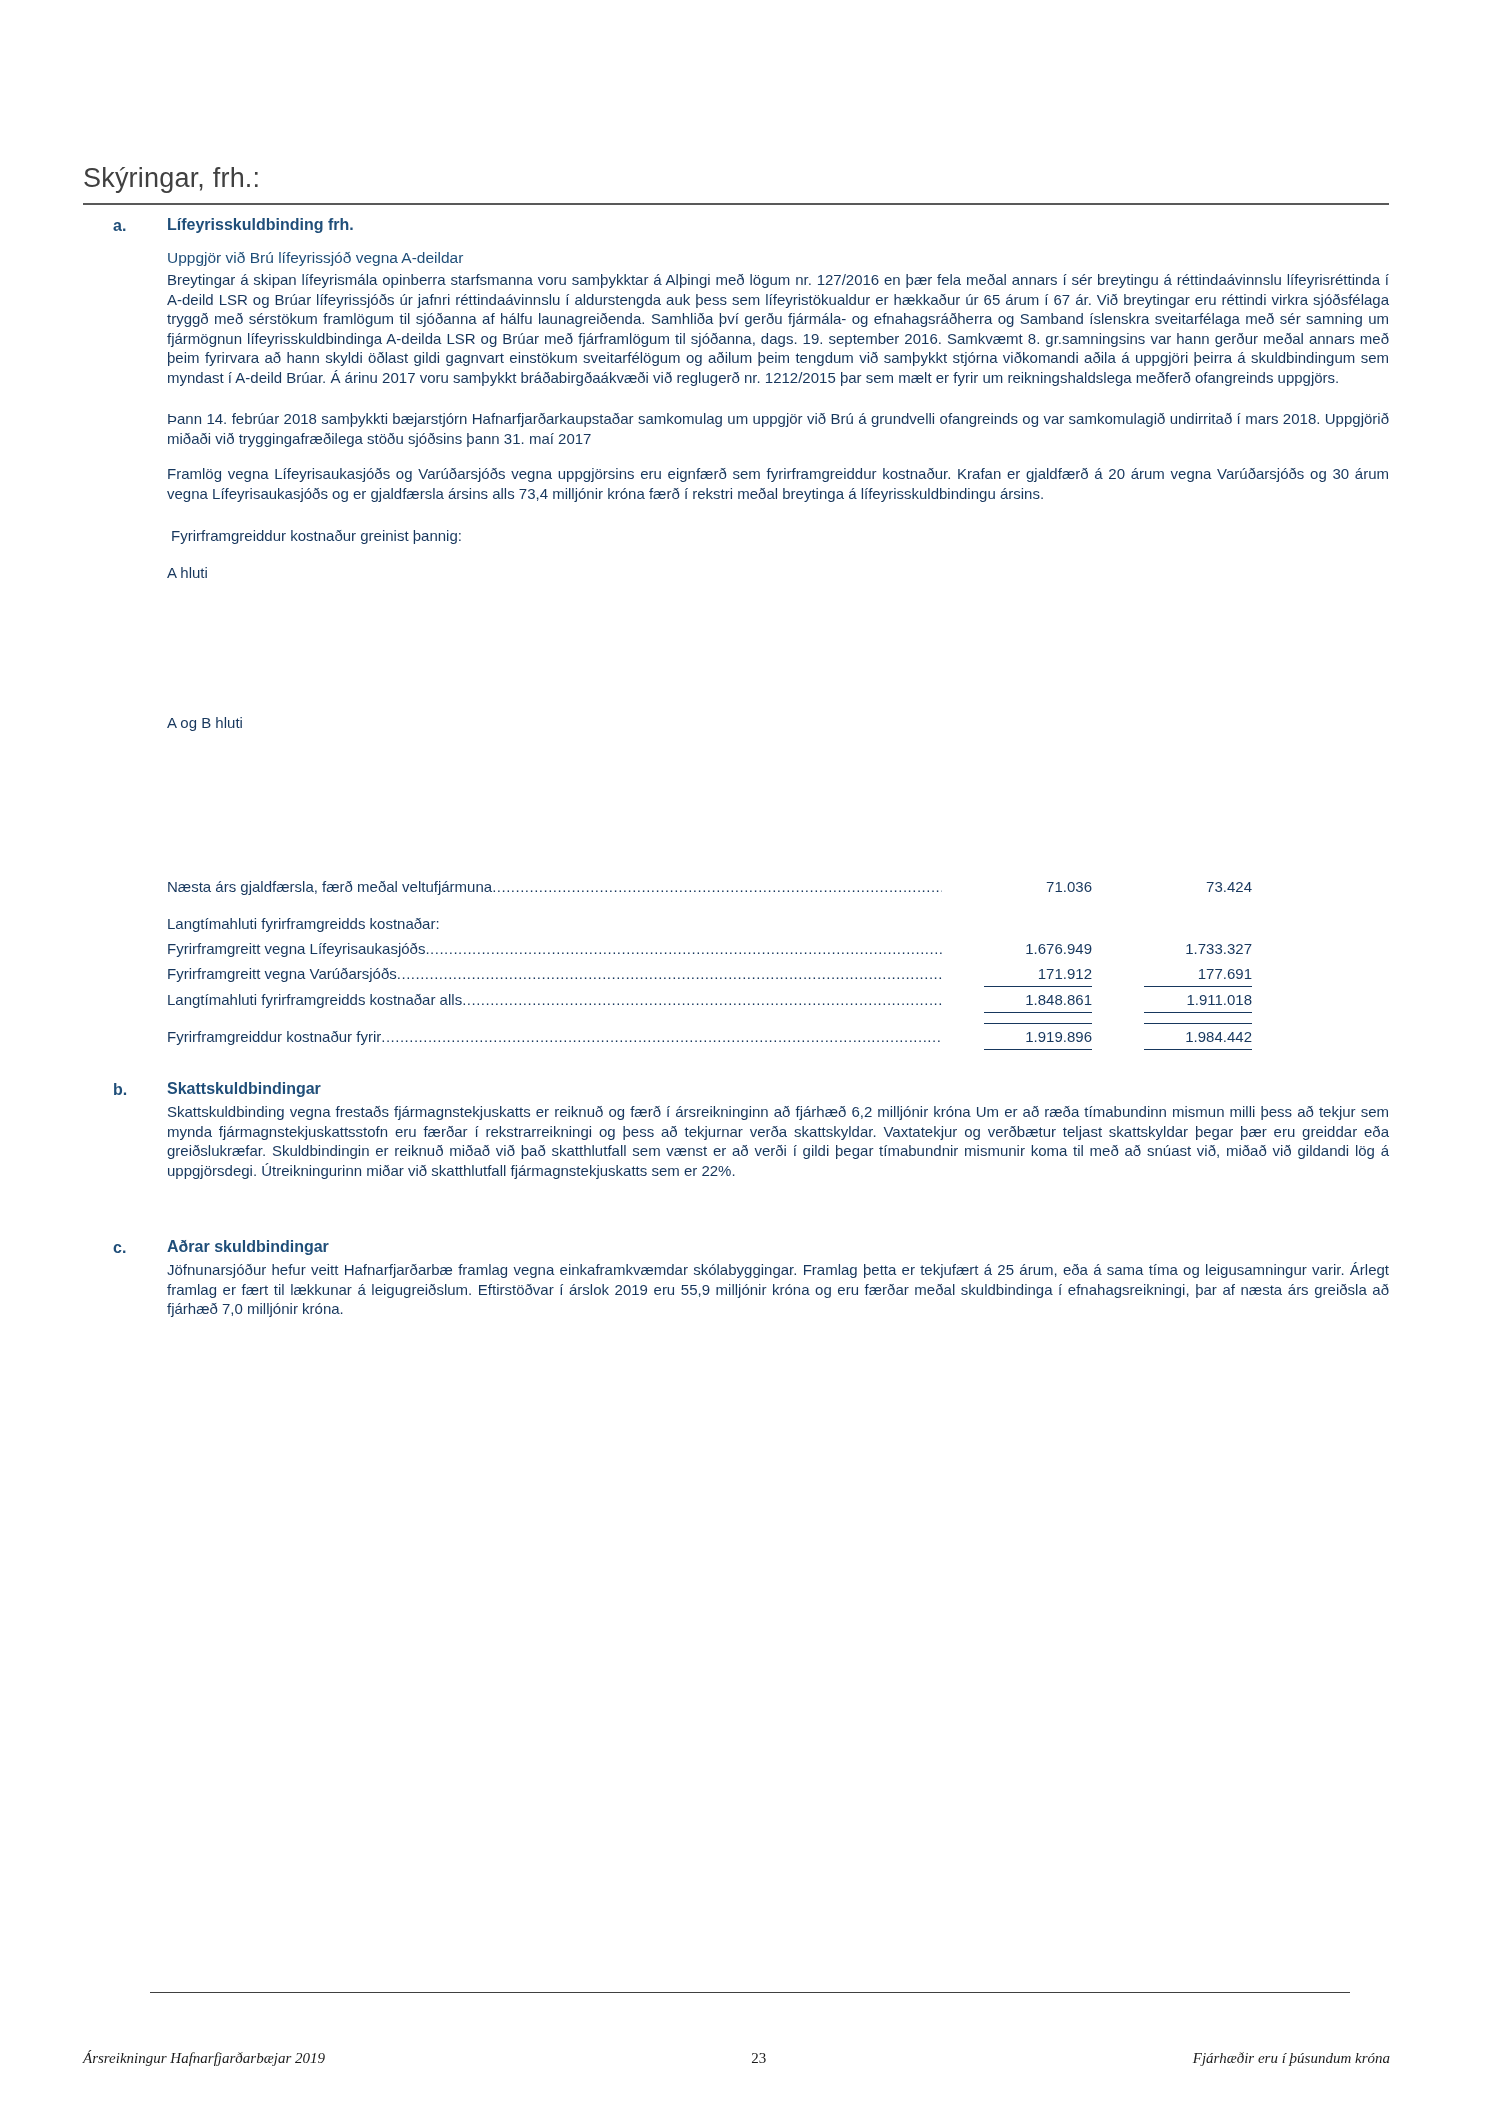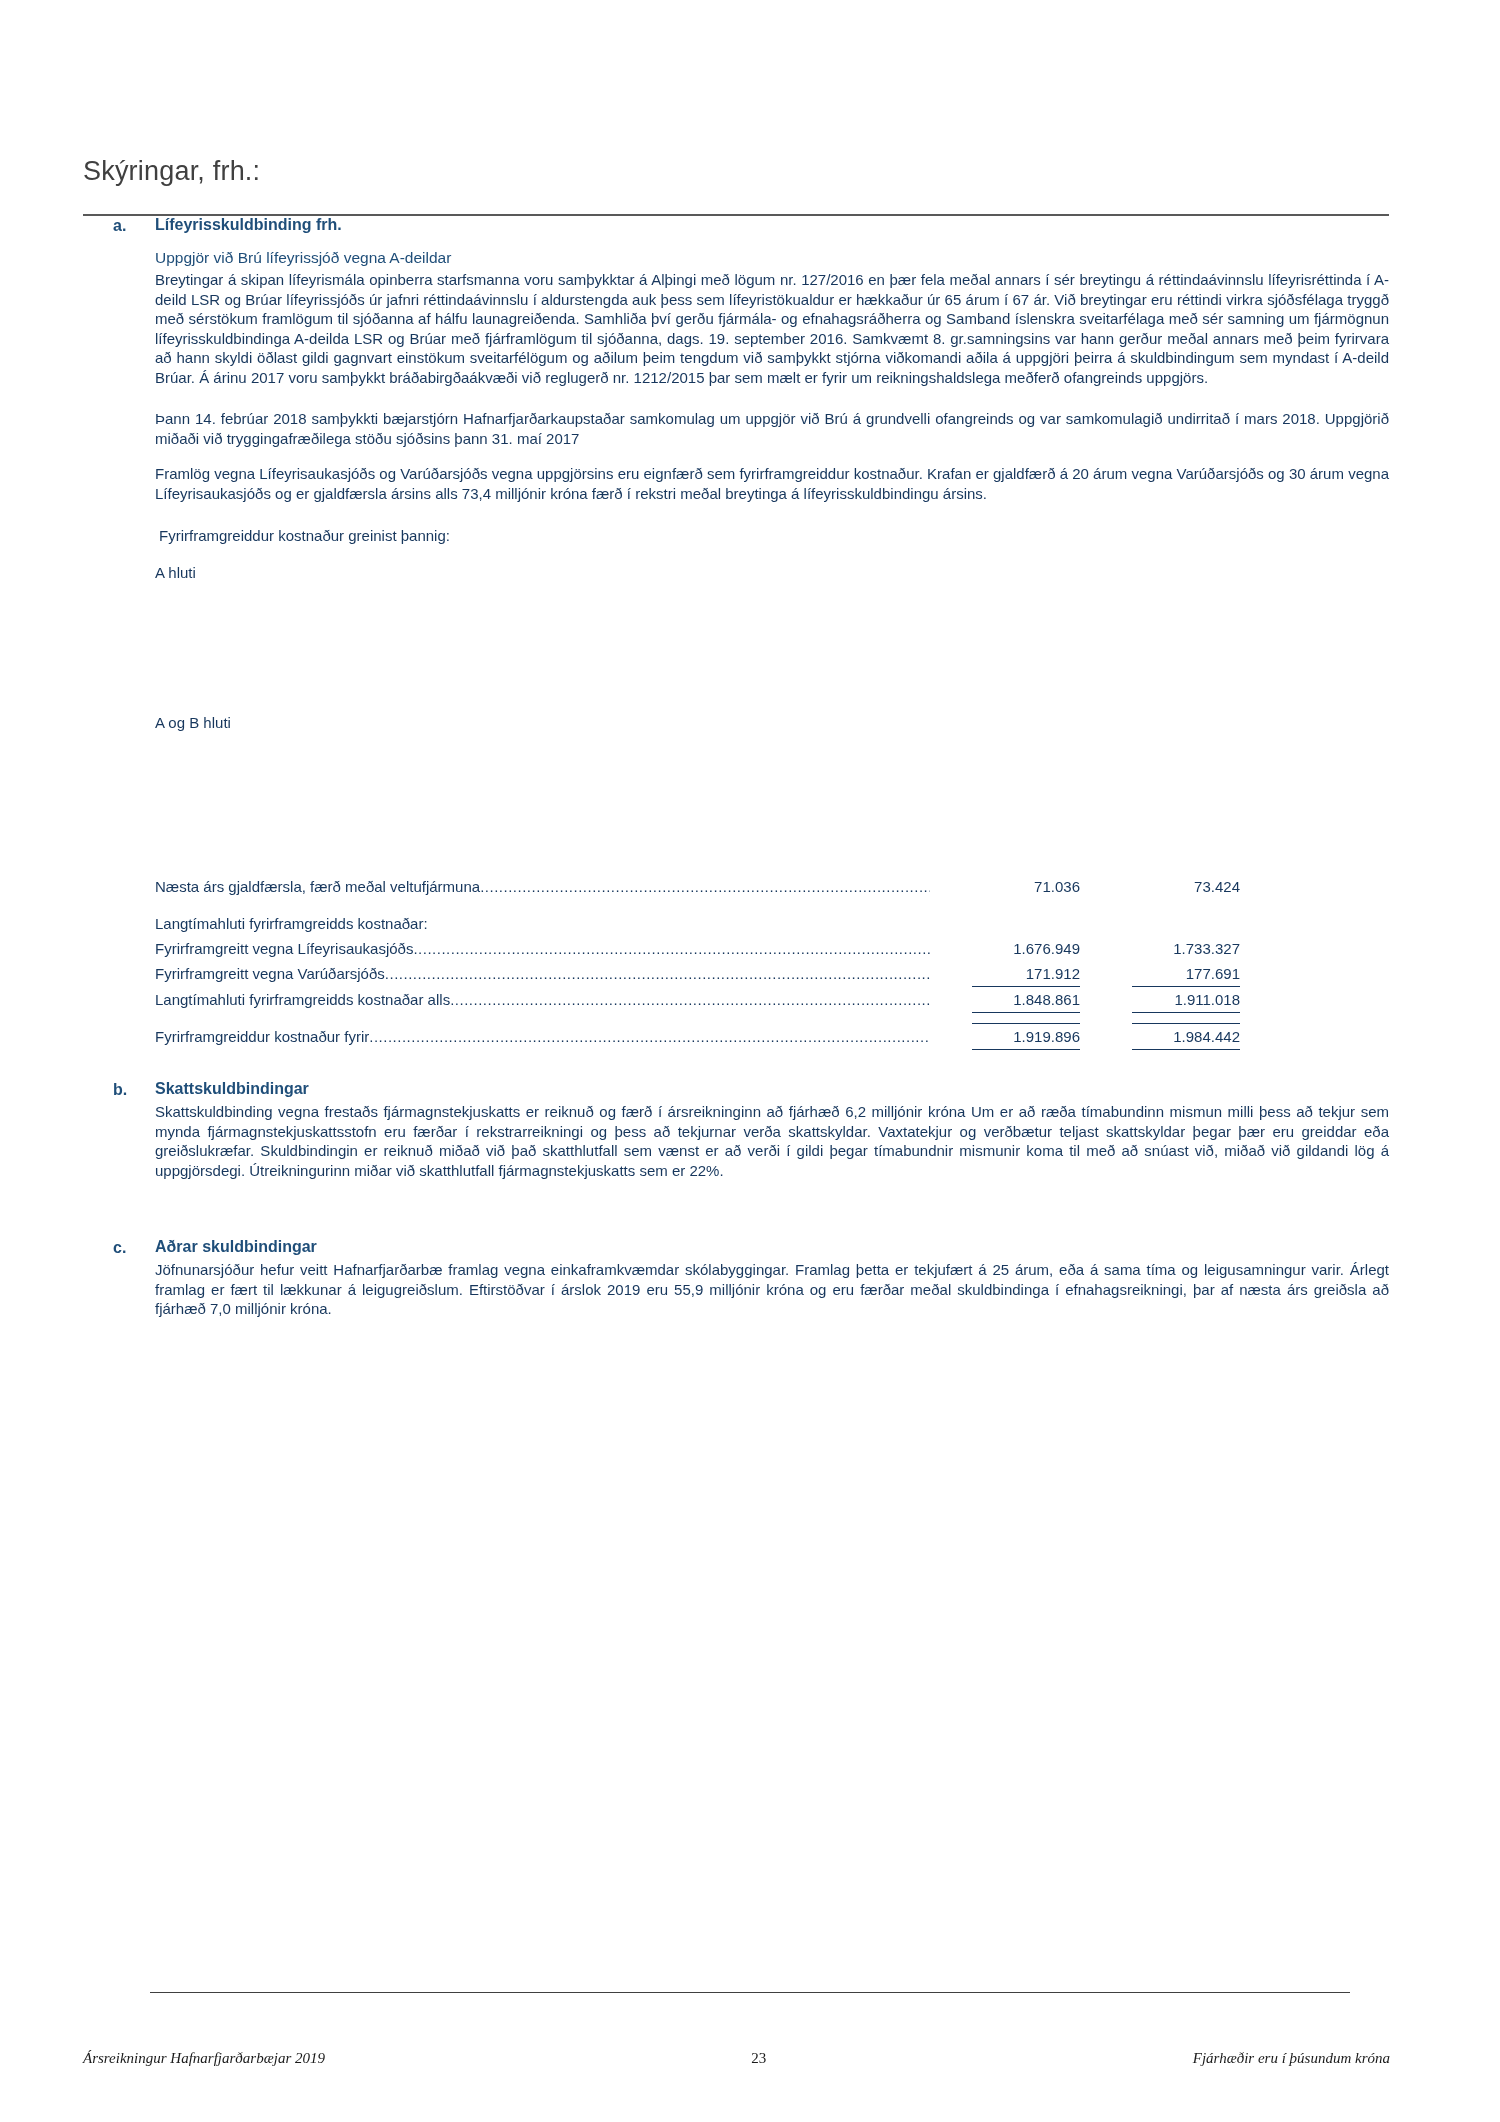--- a/index.html
+++ b/index.html
@@ -7,30 +7,30 @@
     position:relative;
     width:1500px; height:2122px;
     background:#ffffff;
     font-family:"Liberation Sans", sans-serif;
     color:#17375D;
     overflow:hidden;
   }
 
   
   .title-wrap {
-    position:absolute; left:83px; top:156px; width:1306px;
-    border-bottom:2px solid #595959; padding-bottom:27px;
+    position:absolute; left:83px; top:163px; width:1306px;
+    border-bottom:2px solid #595959; padding-bottom:9px;
   }
   .title { font-size:27px; color:#404040; letter-spacing:0.2px; }
 
   
   .content { position:absolute; left:113px; top:216px; width:1276px; }
   .section { display:flex; }
   .sec-letter { flex:0 0 42px; font-weight:bold; color:#1F4E79; font-size:16px; padding-top:1px; }
-  .sec-body { flex:1; min-width:0; }
+  .sec-body { flex:1; min-width:0;margin-left:12px; }
   .sec-heading { font-weight:bold; color:#1F4E79; font-size:16px; margin-bottom:15px; }
   .sub-heading { font-weight:normal; color:#1F4E79; font-size:15.5px; margin-bottom:3px; }
   .para {
     font-size:15px; line-height:19.5px; text-align:justify; color:#17375D;
   }
   .mb-lg { margin-bottom:22px; }
   .mb-md { margin-bottom:16px; }
   .mb-sm { margin-bottom:8px; }
 
   

